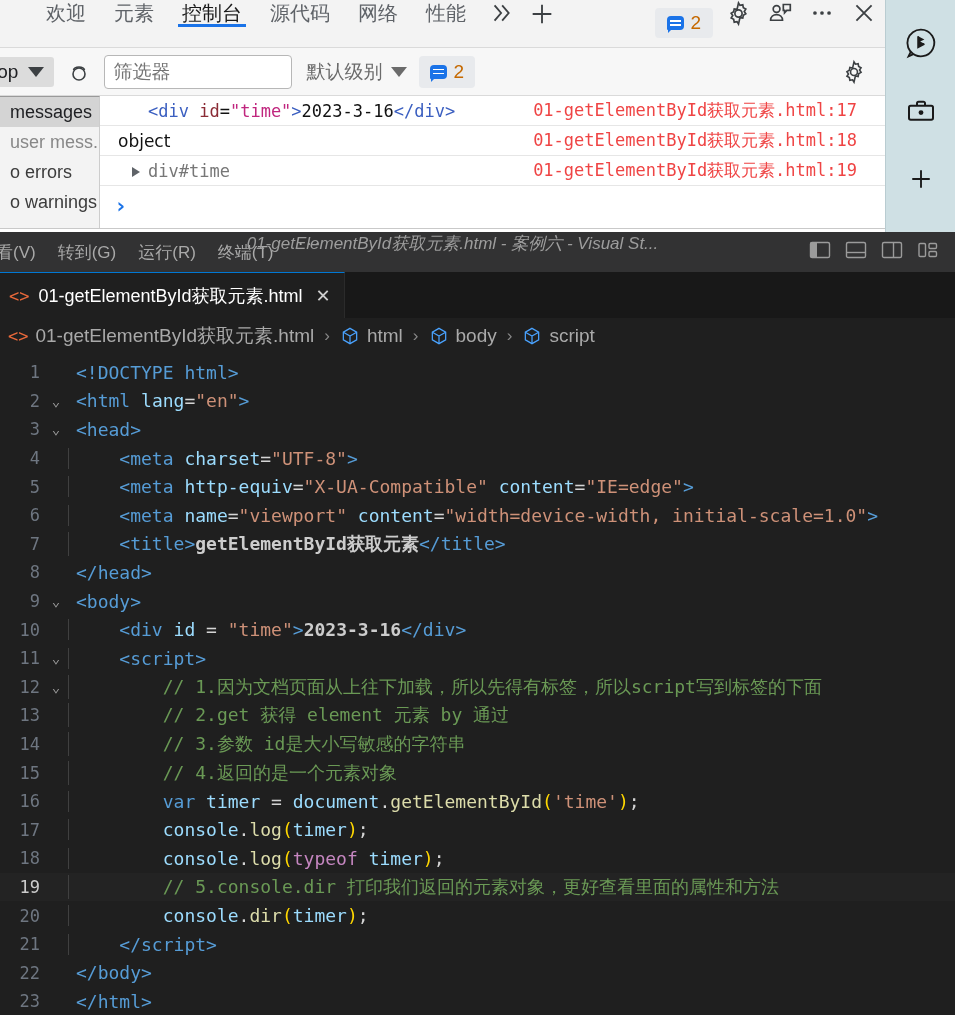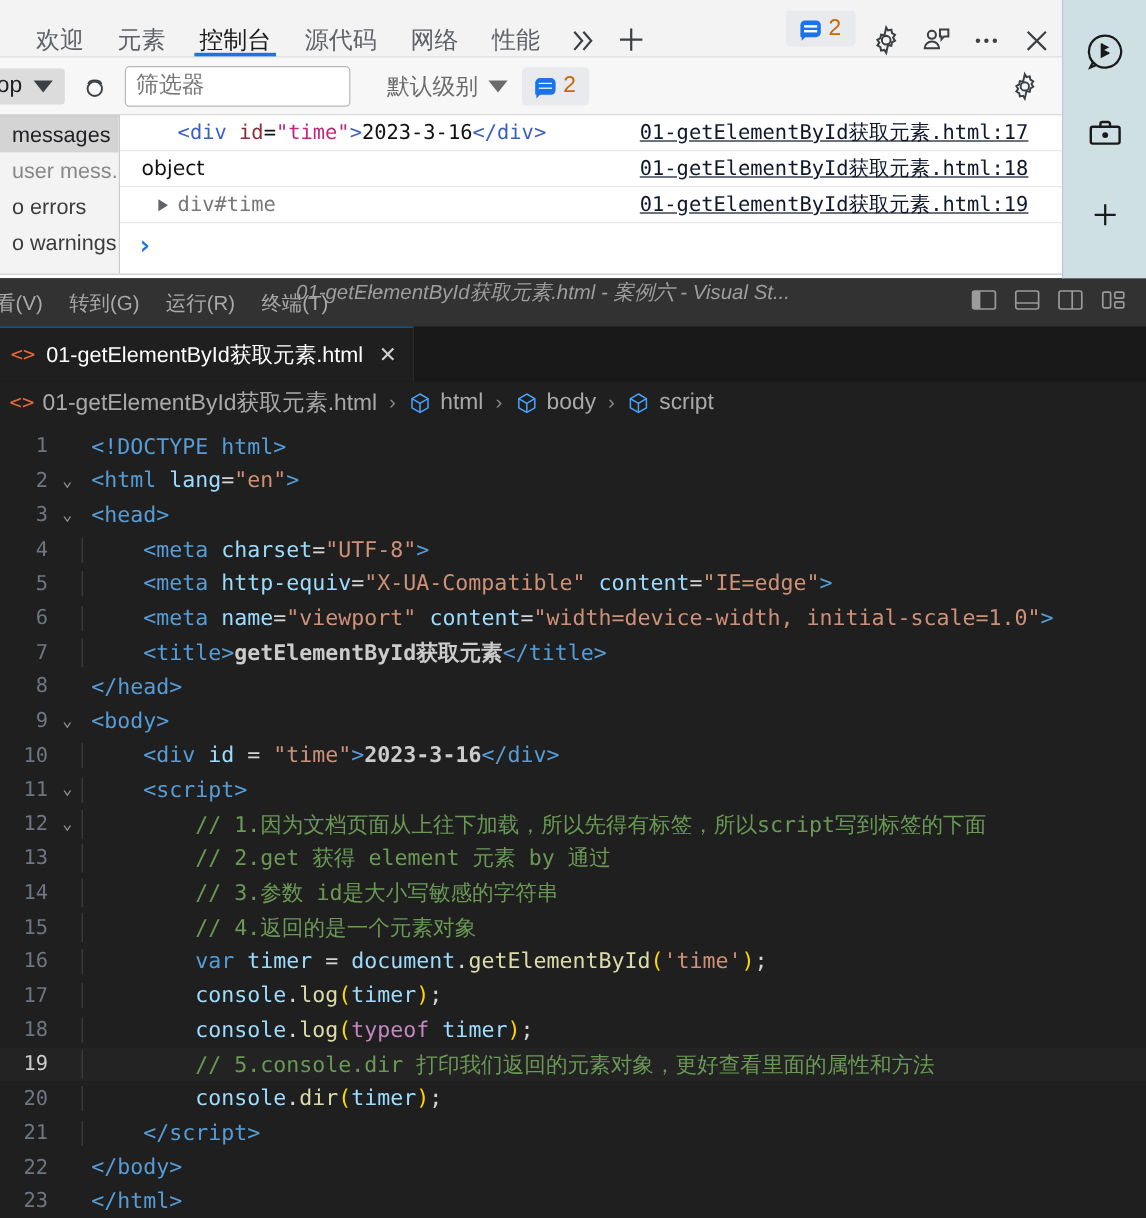--- a/index.html
+++ b/index.html
@@ -36,22 +36,22 @@
     background: #ffffff;
     display: flex; flex-direction: column;
     overflow: hidden;
   }
 
   
   #dt-tabstrip {
     height: 48px;
     background: #f3f3f3;
     border-bottom: 1px solid #dadada;
-    display: flex; align-items: flex-end;
-    padding-left: 16px;
+    display: flex; align-items: flex-start;
+    padding-left: 32px;
     flex: 0 0 48px;
   }
   .dt-tab {
     display: flex; align-items: center;
     padding: 0 14px;
     font-size: 20px;
     color: #5f6368;
     position: relative;
     white-space: nowrap;
   }
@@ -128,21 +128,21 @@
     background: #fff;
     font-size: 19px;
     color: #999;
     padding: 0 8px;
     font-family: "Liberation Sans", sans-serif;
     outline: none;
   }
   #level-select {
     display: flex; align-items: center; gap: 9px;
     font-size: 19px; color: #6b6b6b;
-    margin-left: 22px;
+    margin-left: 6px;
   }
   #lvl-pill {
     display: flex; align-items: center; gap: 6px;
     background: #e8eaed; border-radius: 4px;
     padding: 5px 11px;
     font-size: 19px; color: #c56900;
     margin-left: 4px;
   }
   #filterbar-spacer { flex: 1 1 auto; }
 
@@ -171,22 +171,21 @@
     height: 30px;
     display: flex; align-items: center;
     border-bottom: 1px solid #e6e6e6;
     padding-left: 18px;
     font-family: "DejaVu Sans Mono", "Liberation Mono", monospace;
     font-size: 17px;
     position: relative;
   }
   .log-msg { flex: 1 1 auto; white-space: nowrap; }
   .log-src {
-    color: #0f172a;
-    text-decoration: underline;
+    color: #ef4444;
     font-size: 17px;
     padding-right: 28px;
     white-space: nowrap;
   }
   .tok-tag   { color: #3b5fc0; }
   .tok-attr  { color: #8b2c36; }
   .tok-val   { color: #c0267e; }
   .tok-text  { color: #111; }
   .tok-plain { color: #111; font-family:"DejaVu Sans", sans-serif; }
   .tok-obj   { color: #777; }

